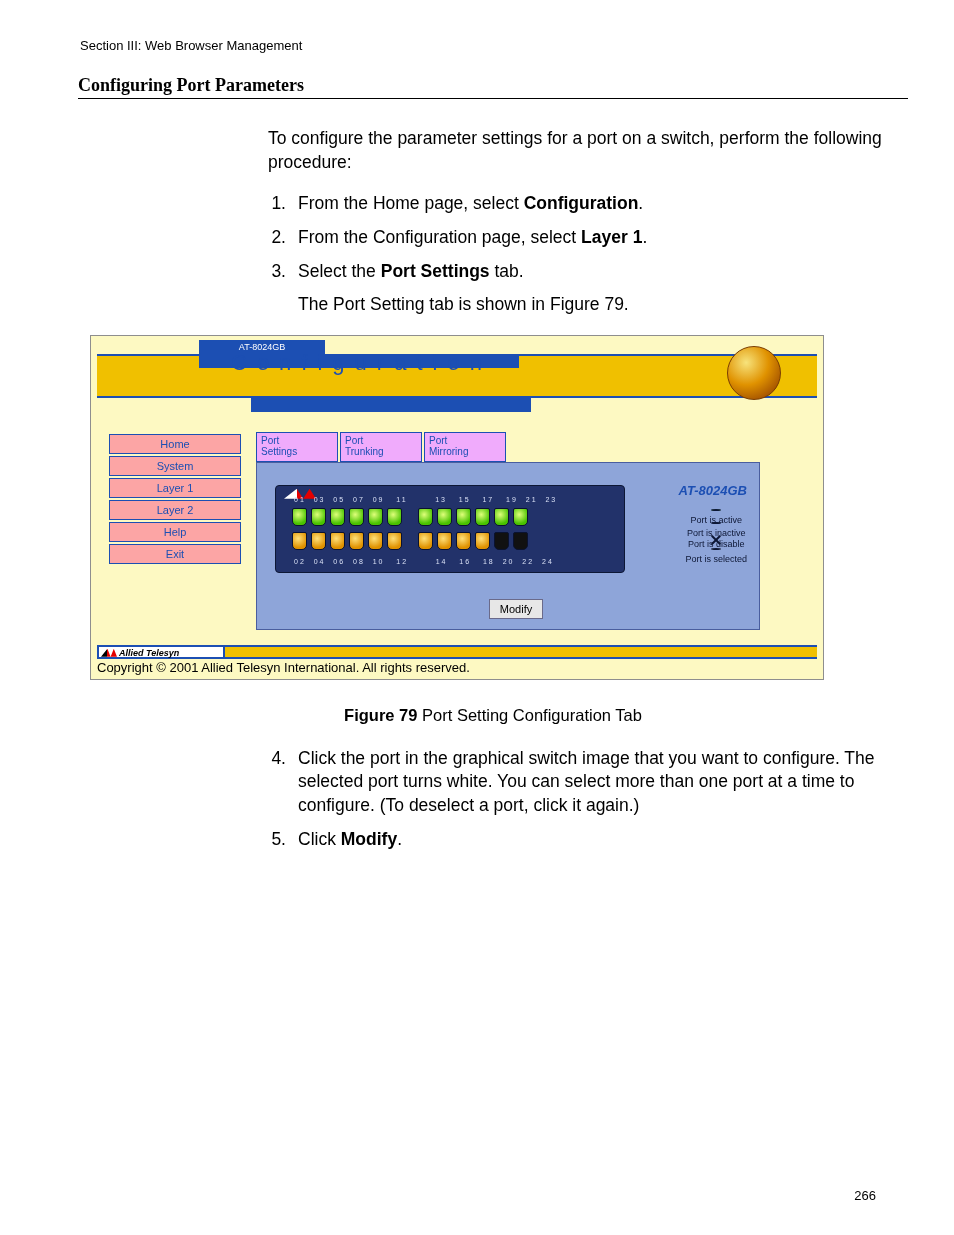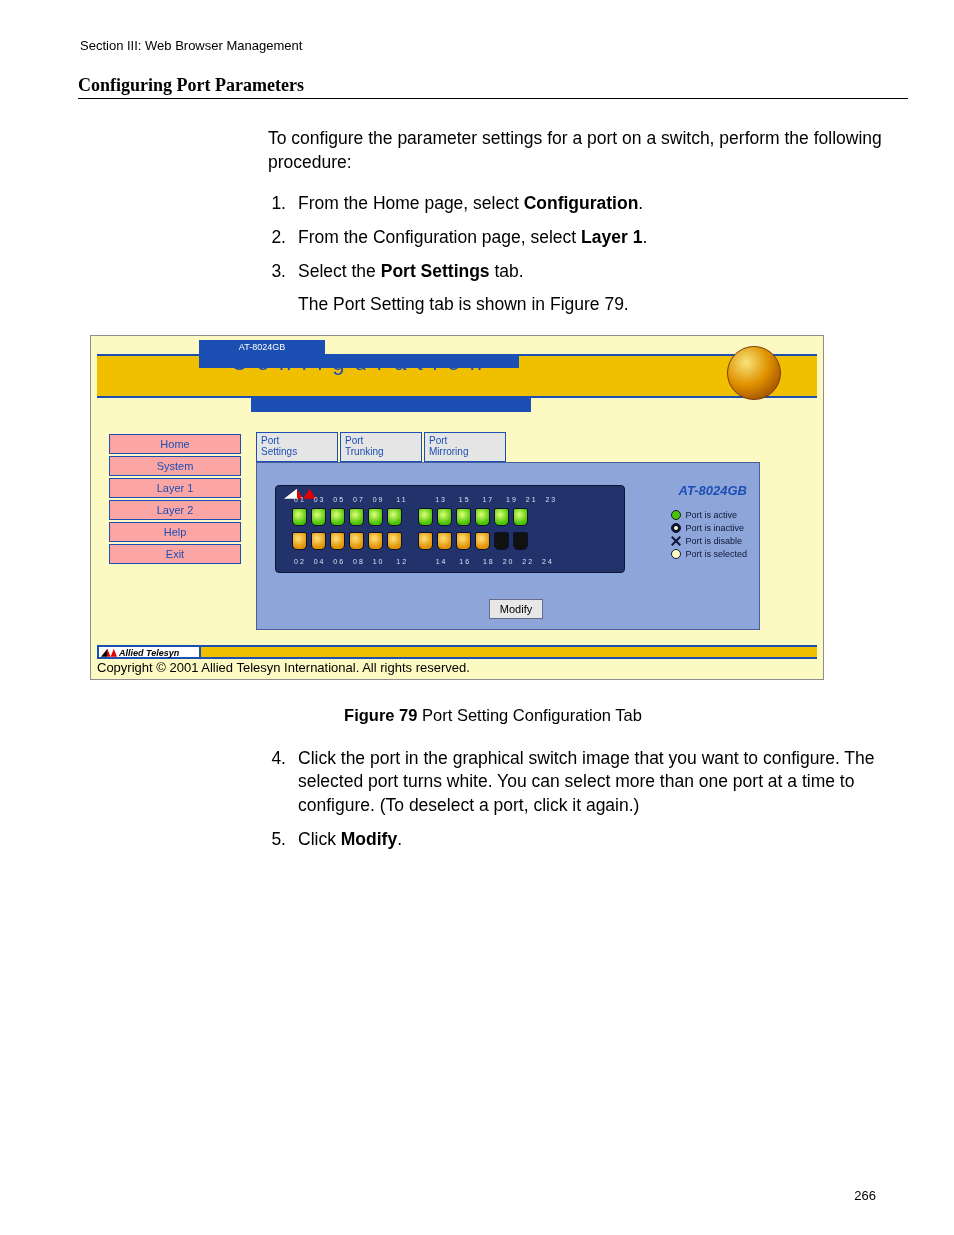--- a/index.html
+++ b/index.html
@@ -126,21 +126,21 @@
     cursor: pointer;
   }
 
   
   .fig .tabs {
     position: absolute; left: 165px; top: 96px;
     display: flex;
   }
   .fig .tabs .tab {
     width: 82px; height: 30px;
-    background: #e5e5e5;
+    background: #f0abfc;
     border: 1px solid #1c4fb3;
     color: #1c4fb3;
     font-size: 10px;
     padding: 2px 4px;
     line-height: 1.1;
     margin-right: 2px;
     cursor: pointer;
   }
   
   .fig .panel {
@@ -189,21 +189,21 @@
   
   .fig .model-label {
     position: absolute; right: 12px; top: 20px;
     font-style: italic; font-weight: bold;
     color: #1c4fb3; font-size: 13px;
   }
   .fig .legend {
     position: absolute; right: 12px; top: 46px;
     font-size: 9px; color: #0d1735;
   }
-  .fig .legend .row { display: flex; align-items: center; gap: 4px; height: 13px; }
+  .fig .legend .row { display: flex; align-items: center; gap: 4px; height: 13px; flex-direction: column; }
   .fig .legend .dot { width: 10px; height: 10px; border-radius: 50%; border: 1px solid #0d1735; }
   .fig .legend .dot.active   { background: #49c200; }
   .fig .legend .dot.inactive { background: #0d1735; position: relative; }
   .fig .legend .dot.inactive::after { content:""; position:absolute; inset:2px; border-radius:50%; background:#fdf9c2; }
   .fig .legend .dot.selected { background: #fdf9c2; }
   .fig .legend .x { position: relative; width:10px; height:10px; }
   .fig .legend .x::before, .fig .legend .x::after {
     content:""; position:absolute; left:4px; top:-1px; width:2px; height:12px; background:#0d1735;
   }
   .fig .legend .x::before { transform: rotate(45deg); }
@@ -222,21 +222,21 @@
   
   .fig .footer-bar {
     position: absolute; left: 6px; right: 6px; bottom: 20px;
     height: 14px;
     background: #f0c000;
     border-top: 2px solid #1c4fb3;
     border-bottom: 2px solid #1c4fb3;
   }
   .fig .footer-brand {
     position: absolute; left: 6px; bottom: 20px;
-    width: 104px; height: 14px;
+    width: 128px; height: 14px;
     background: #fff;
     border: 2px solid #1c4fb3;
     font-size: 9px; font-style: italic; font-weight: bold;
     color: #000;
     padding-left: 20px; line-height: 12px;
   }
   .fig .footer-brand .mk {
     position:absolute; left:2px; top:2px;
     width:16px; height:8px;
     background: linear-gradient(90deg,#000 0 40%, #e40000 40% 100%);

